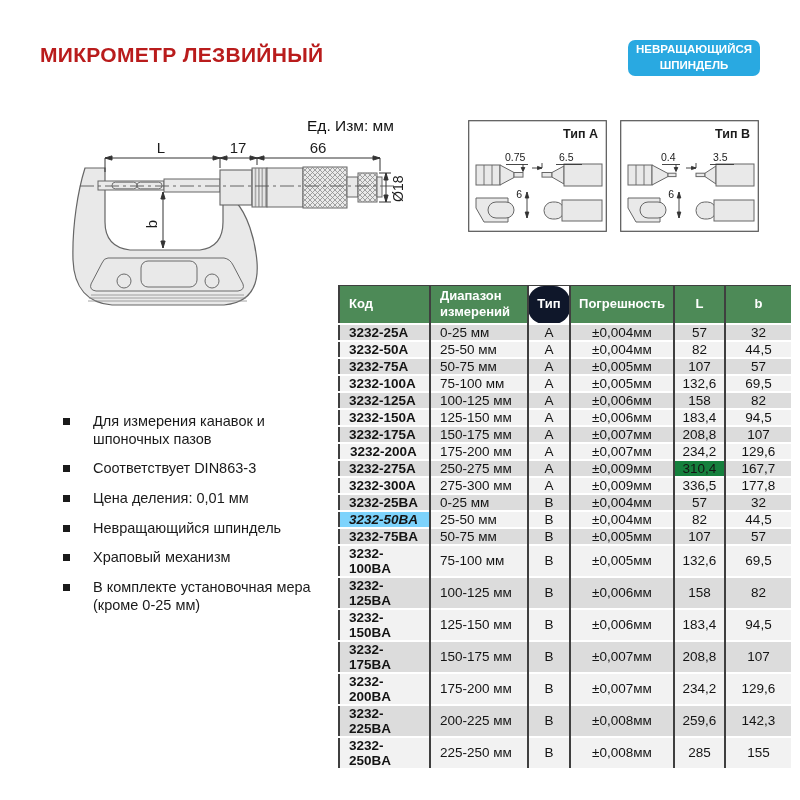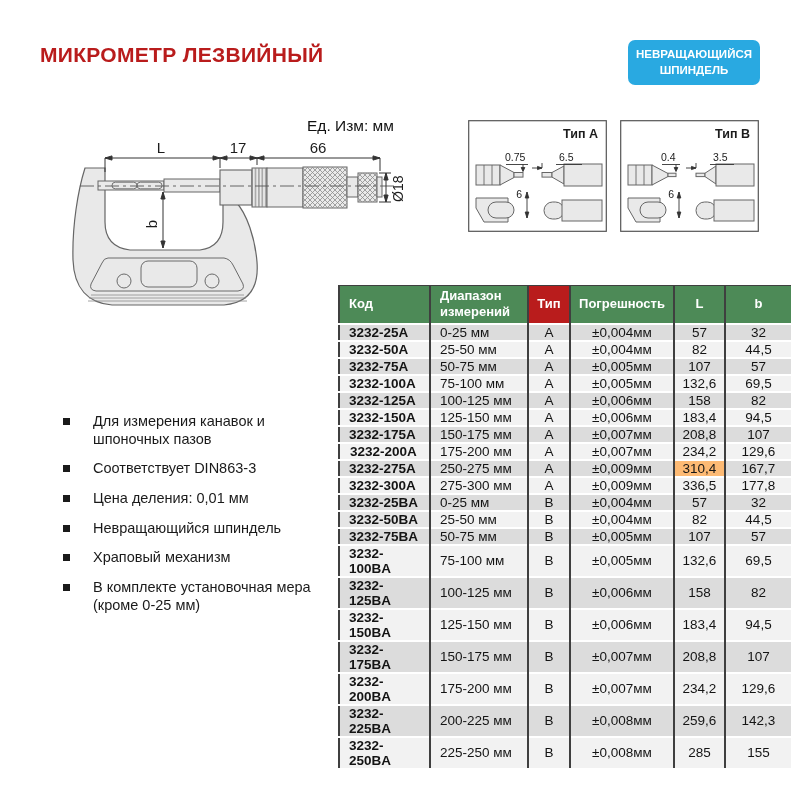--- a/index.html
+++ b/index.html
@@ -10,21 +10,21 @@
     font-family: "Liberation Sans", "DejaVu Sans", sans-serif;
     color: #1a1a1a;
     overflow: hidden;
   }
   .page-title {
     position: absolute; left: 40px; top: 43px;
     font-size: 21px; font-weight: bold; letter-spacing: .3px; color: #b91c1c;
   }
   .badge {
     position: absolute; left: 628px; top: 40px;
-    width: 132px; height: 45px; border-radius: 7px;
+    width: 132px; height: 36px; border-radius: 7px;
     display: flex; flex-direction: column; align-items: center; justify-content: center;
     color: #fff; font-weight: bold; font-size: 11.5px; line-height: 1.35; text-align: center;
   }
   .units-label {
     position: absolute; left: 307px; top: 117px;
     font-size: 15.5px; color: #111;
   }
   .main-drawing { position: absolute; left: 55px; top: 110px; }
   .detail-box-a { position: absolute; left: 468px; top: 120px; }
   .detail-box-b { position: absolute; left: 620px; top: 120px; }
@@ -240,21 +240,21 @@
       <col style="width:98px">
       <col style="width:42px">
     <col style="width:104px">
       <col style="width:51px">
       <col style="width:66px">
   </colgroup>
   <thead>
     <tr>
         <th style="background: rgb(77, 138, 87);">Код</th>
         <th style="background: rgb(77, 138, 87);">Диапазон измерений</th>
-        <th style="background: #b91c1c;">Тип</th>
+        <th style="background: #0f172a; border-radius: 16px;">Тип</th>
         <th style="background: rgb(77, 138, 87);">Погрешность</th>
         <th style="background: rgb(77, 138, 87);">L</th>
         <th style="background: rgb(77, 138, 87);">b</th>
       </tr>
   </thead>
   <tbody>
       <tr>
         <td style="background: rgb(220, 220, 220);">3232-25A</td>
         <td style="background: rgb(220, 220, 220);">0-25 мм</td>
         <td style="background: rgb(220, 220, 220);">A</td>
@@ -316,41 +316,41 @@
         <td style="background: rgb(242, 242, 242);">A</td>
         <td style="background: rgb(242, 242, 242);">±0,007мм</td>
         <td style="background: rgb(242, 242, 242);">234,2</td>
         <td style="background: rgb(242, 242, 242);">129,6</td>
       </tr>
       <tr>
         <td style="background: rgb(220, 220, 220);">3232-275A</td>
         <td style="background: rgb(220, 220, 220);">250-275 мм</td>
         <td style="background: rgb(220, 220, 220);">A</td>
         <td style="background: rgb(220, 220, 220);">±0,009мм</td>
-        <td style="background: #fdba74;">310,4</td>
+        <td style="background: #15803d;">310,4</td>
         <td style="background: rgb(220, 220, 220);">167,7</td>
       </tr>
       <tr>
         <td style="background: rgb(242, 242, 242);">3232-300A</td>
         <td style="background: rgb(242, 242, 242);">275-300 мм</td>
         <td style="background: rgb(242, 242, 242);">A</td>
         <td style="background: rgb(242, 242, 242);">±0,009мм</td>
         <td style="background: rgb(242, 242, 242);">336,5</td>
         <td style="background: rgb(242, 242, 242);">177,8</td>
       </tr>
       <tr>
         <td style="background: rgb(220, 220, 220); margin-top: 31px;">3232-25BA</td>
         <td style="background: rgb(220, 220, 220);">0-25 мм</td>
         <td style="background: rgb(220, 220, 220);">B</td>
         <td style="background: rgb(220, 220, 220);">±0,004мм</td>
         <td style="background: rgb(220, 220, 220);">57</td>
         <td style="background: rgb(220, 220, 220);">32</td>
       </tr>
       <tr>
-        <td style="background: #e5e5e5;">3232-50BA</td>
+        <td style="background: #7dd3fc; font-style: italic;">3232-50BA</td>
         <td style="background: rgb(242, 242, 242);">25-50 мм</td>
         <td style="background: rgb(242, 242, 242);">B</td>
         <td style="background: rgb(242, 242, 242);">±0,004мм</td>
         <td style="background: rgb(242, 242, 242);">82</td>
         <td style="background: rgb(242, 242, 242);">44,5</td>
       </tr>
       <tr>
         <td style="background: rgb(220, 220, 220);">3232-75BA</td>
         <td style="background: rgb(220, 220, 220);">50-75 мм</td>
         <td style="background: rgb(220, 220, 220);">B</td>

